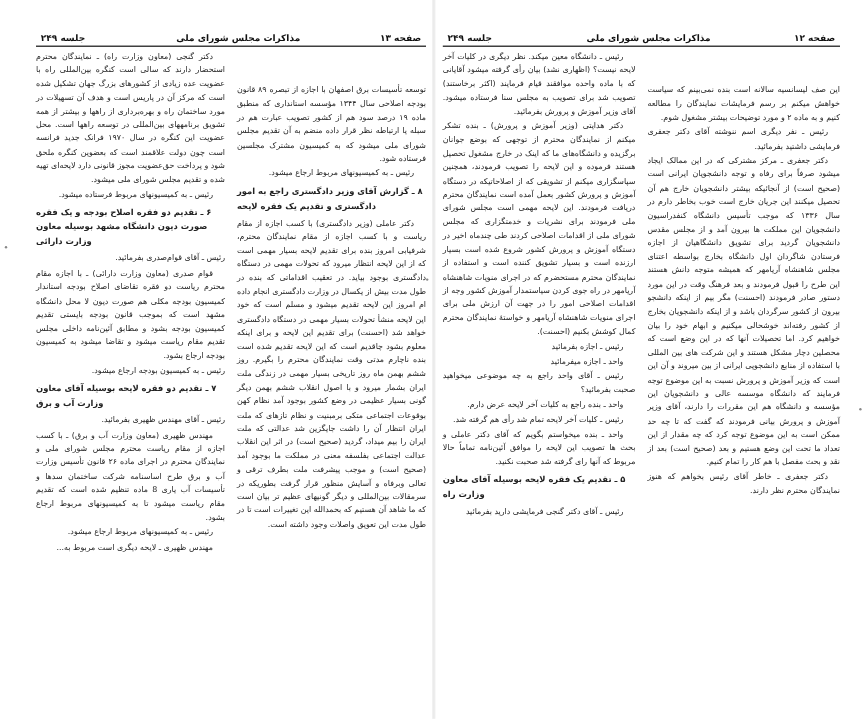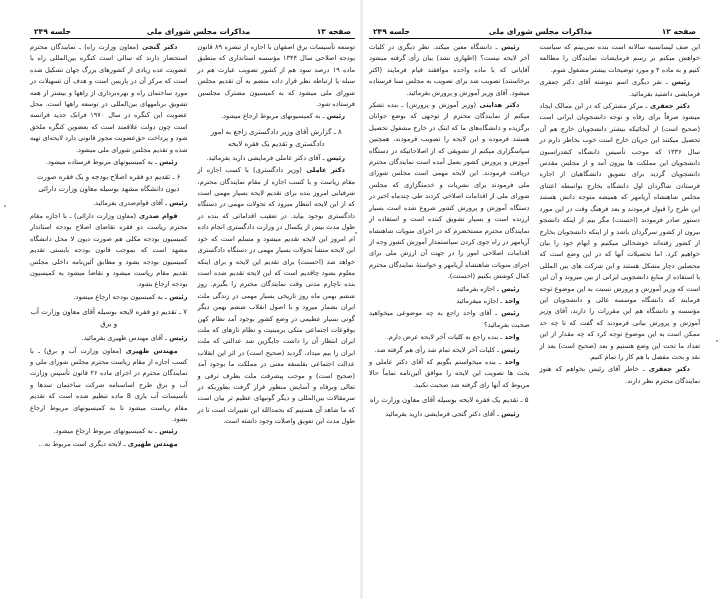--- a/index.html
+++ b/index.html
@@ -17,45 +17,44 @@
   .header { position: relative; height: 14px; direction: rtl;
     display: flex; justify-content: space-between; align-items: flex-end;
     font-size: 7.5px; font-weight: bold; color: #111; padding: 0 4px; }
   .header .title { position: absolute; left: 12px; right: 0; text-align: center; bottom: 0; }
   .rule { height: 0; border-top: 1.6px solid #111; margin: 2px 0 3px 0; }
 
   .cols { display: flex; flex-direction: row-reverse; gap: 10px; }
   .col { width: 50%; direction: rtl; font-size: 6.6px; line-height: 11.4px;
     text-align: justify; color: #222; }
   .col p { margin: 0 0 1px 0; text-indent: 10px; }
-  .col p.cont { text-indent: 0; }
-  .col .sp { font-weight: bold; }
+  .col p.cont { text-indent: 0; margin-top: 28px; }
+  .col .sp { font-weight: normal; }
   .col h4 { margin: 3px 0 3px 0; font-size: 7px; line-height: 12px;
-    text-align: center; font-weight: normal; }
+    text-align: left; font-weight: bold; }
   .col .center { text-indent: 0; }
   .speck { position: absolute; width: 2px; height: 2px; background: #888; border-radius: 1px; }
 </style>
 </head>
 <body>
 
 <div class="spread">
 
   <div class="page left">
     <div class="header">
       <span>صفحه ۱۳</span>
       <span class="title">مذاکرات مجلس شورای ملی</span>
       <span>جلسه ۲۴۹</span>
     </div>
     <div class="rule"></div>
     <div class="cols">
       <div class="col">
           <p class="cont"><span>توسعه تأسیسات برق اصفهان با اجازه از تبصره ۸۹ قانون بودجه اصلاحی سال ۱۳۴۴ مؤسسه استانداری که منطبق ماده ۱۹ درصد سود هم از کشور تصویب عبارت هم در سبله یا ارتباطه نظر قرار داده منضم به آن تقدیم مجلس شورای ملی میشود که به کمیسیون مشترک مجلسین فرستاده شود.</span></p>
           <p><span class="sp">رئیس </span><span>ـ به کمیسیونهای مربوط ارجاع میشود.</span></p>
           <h4>۸ ـ گزارش آقای وزیر دادگستری راجع به امور دادگستری و تقدیم یک فقره لایحه</h4>
-          <p><span class="sp">رئیس </span><span>ـ آقای دکتر عاملی فرمایشی دارید بفرمائید.</span></p>
           <p><span class="sp">دکتر عاملی </span><span>(وزیر دادگستری) با کسب اجازه از مقام ریاست و با کسب اجازه از مقام نمایندگان محترم، شرفیابی امروز بنده برای تقدیم لایحه بسیار مهمی است که از این لایحه انتظار میرود که تحولات مهمی در دستگاه دادگستری بوجود بیاید. در تعقیب اقداماتی که بنده در طول مدت بیش از یکسال در وزارت دادگستری انجام داده ام امروز این لایحه تقدیم میشود و مسلم است که خود این لایحه منشأ تحولات بسیار مهمی در دستگاه دادگستری خواهد شد (احسنت) برای تقدیم این لایحه و برای اینکه معلوم بشود چاقدیم است که این لایحه تقدیم شده است بنده ناچارم مدتی وقت نمایندگان محترم را بگیرم. روز ششم بهمن ماه روز تاریخی بسیار مهمی در زندگی ملت ایران بشمار میرود و با اصول انقلاب ششم بهمن دیگر گونی بسیار عظیمی در وضع کشور بوجود آمد نظام کهن بوقوعات اجتماعی متکی برمبنیت و نظام تازهای که ملت ایران انتظار آن را داشت جایگزین شد عدالتی که ملت ایران را بیم میداد، گردید (صحیح است) در اثر این انقلاب عدالت اجتماعی بفلسفه معنی در مملکت ما بوجود آمد (صحیح است) و موجب پیشرفت ملت بطرف ترقی و تعالی وبرفاه و آسایش منظور قرار گرفت بطوریکه در سرمقالات بین‌المللی و دیگر گونیهای عظیم تر بیان است که ما شاهد آن هستیم که بحمدالله این تغییرات است تا در طول مدت این تعویق واصلات وجود داشته است.</span></p>
         </div>
       <div class="col">
           <p><span class="sp">دکتر گنجی </span><span>(معاون وزارت راه) ـ نمایندگان محترم استحضار دارند که سالی است کنگره بین‌المللی راه با عضویت عده زیادی از کشورهای بزرگ جهان تشکیل شده است که مرکز آن در پاریس است و هدف آن تسهیلات در مورد ساختمان راه و بهره‌برداری از راهها و بیشتر از همه تشویق برنامههای بین‌المللی در توسعه راهها است. محل عضویت این کنگره در سال ۱۹۷۰ فرانک جدید فرانسه است چون دولت علاقمند است که بعضوین کنگره ملحق شود و پرداخت حق‌عضویت مجوز قانونی دارد لایحه‌ای تهیه شده و تقدیم مجلس شورای ملی میشود.</span></p>
           <p><span class="sp">رئیس </span><span>ـ به کمیسیونهای مربوط فرستاده میشود.</span></p>
           <h4>۶ ـ تقدیم دو فقره اصلاح بودجه و یک فقره صورت دیون دانشگاه مشهد بوسیله معاون وزارت دارائی</h4>
           <p class="center"><span class="sp">رئیس </span><span>ـ آقای قوام‌صدری بفرمائید.</span></p>
           <p><span class="sp">قوام صدری </span><span>(معاون وزارت دارائی) ـ با اجازه مقام محترم ریاست دو فقره تقاضای اصلاح بودجه استاندار کمیسیون بودجه مکلی هم صورت دیون لا محل دانشگاه مشهد است که بموجب قانون بودجه بایستی تقدیم کمیسیون بودجه بشود و مطابق آئین‌نامه داخلی مجلس تقدیم مقام ریاست میشود و تقاضا میشود به کمیسیون بودجه ارجاع بشود.</span></p>
           <p class="center"><span class="sp">رئیس </span><span>ـ به کمیسیون بودجه ارجاع میشود.</span></p>
           <h4>۷ ـ تقدیم دو فقره لایحه بوسیله آقای معاون وزارت آب و برق</h4>

